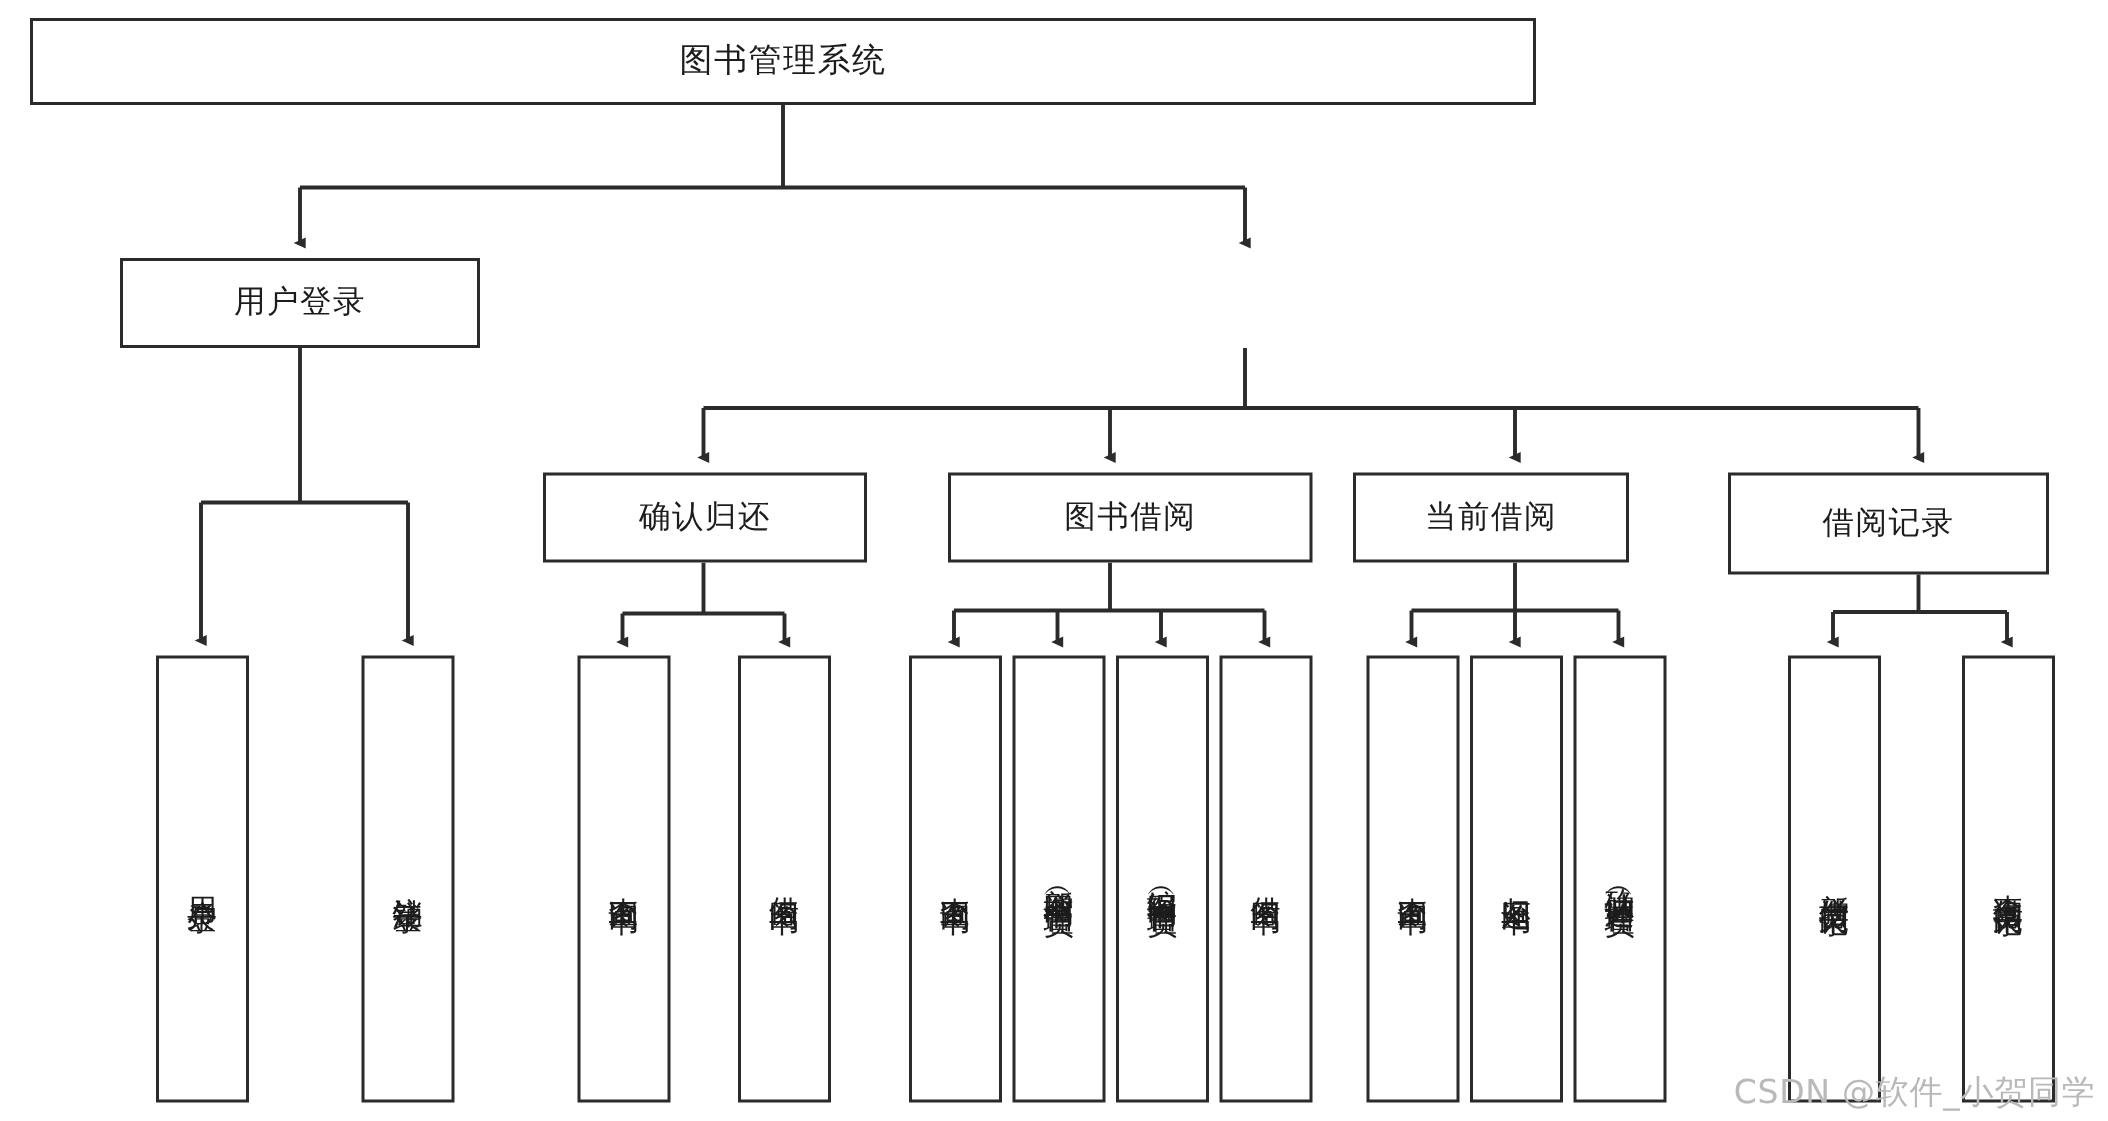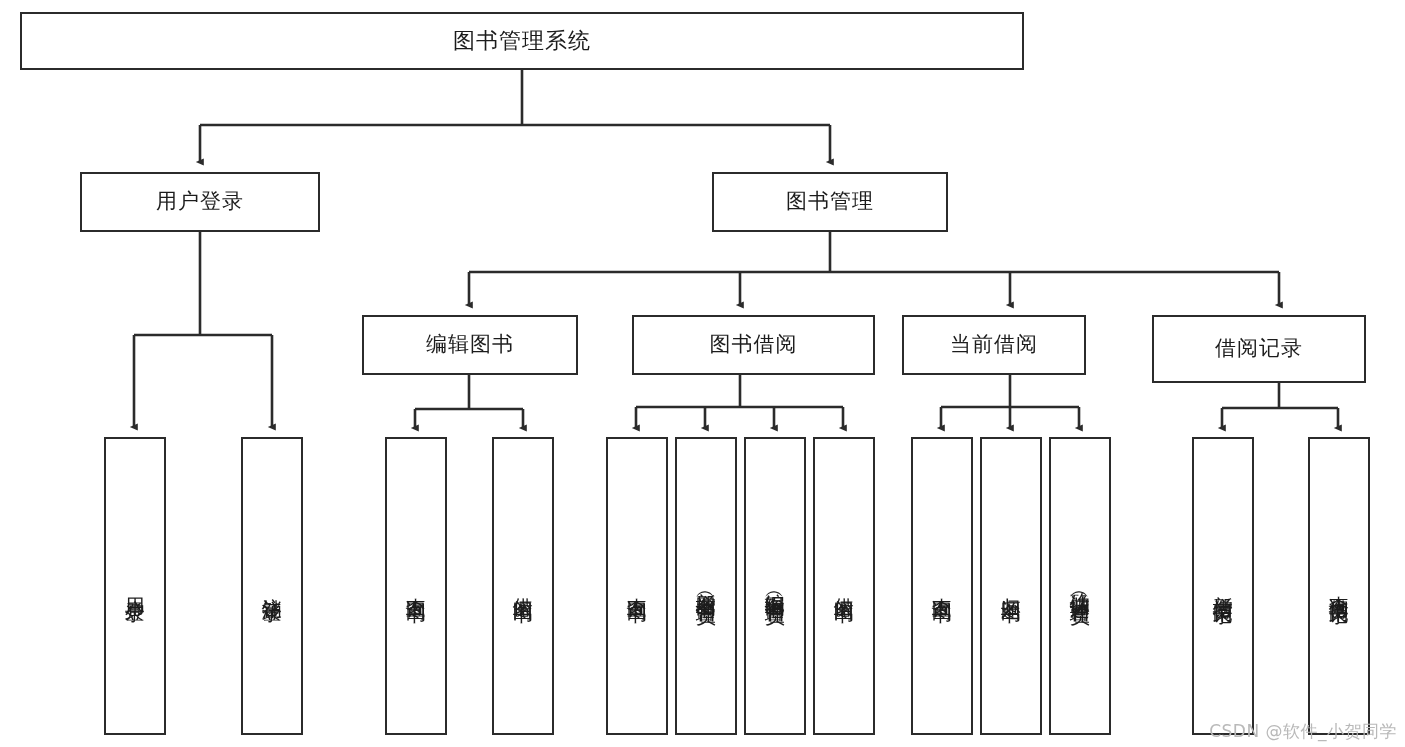--- a/index.html
+++ b/index.html
@@ -50,21 +50,21 @@
   .node.v .vtext{
     writing-mode:vertical-rl;
     text-orientation:upright;
     display:block;
     text-align:center;
   }
   .watermark{
     position:absolute;
     right:8px;
     bottom:4px;
-    font-size:17px;
+    font-size:22px;
     color:#b9b9b9;
     white-space:nowrap;
     letter-spacing:0.5px;
     font-family:"DejaVu Sans","Liberation Sans",sans-serif;
   }
 </style>
 </head>
 <body>
 
 <div id="diagram">
@@ -118,23 +118,22 @@
       <path d="M1279,375 L1279,408"></path>
       <path d="M1222,408 L1338,408"></path>
       <path d="M1222,408 L1222,428" marker-end="url(#arrow)"></path>
       <path d="M1338,408 L1338,428" marker-end="url(#arrow)"></path>
     </g>
   </svg>
 
   <div class="node h root" style="left:20px;top:12px;width:1004px;height:58px;">图书管理系统</div>
 
   <div class="node h" style="left:80px;top:172px;width:240px;height:60px;">用户登录</div>
-  <div class="node h" style="left:712px;top:172px;width:236px;height:60px;">图书管理</div>
 
-  <div class="node h" style="left:362px;top:315px;width:216px;height:60px;">编辑图书</div>
+  <div class="node h" style="left:362px;top:315px;width:216px;height:60px;">确认归还</div>
   <div class="node h" style="left:632px;top:315px;width:243px;height:60px;">图书借阅</div>
   <div class="node h" style="left:902px;top:315px;width:184px;height:60px;">当前借阅</div>
   <div class="node h" style="left:1152px;top:315px;width:214px;height:68px;">借阅记录</div>
 
   <div class="node v" style="left:104px;top:437px;width:62px;height:298px;">
     <span class="vtext">用户登录</span>
   </div>
   <div class="node v" style="left:241px;top:437px;width:62px;height:298px;">
     <span class="vtext">注销登录</span>
   </div>

